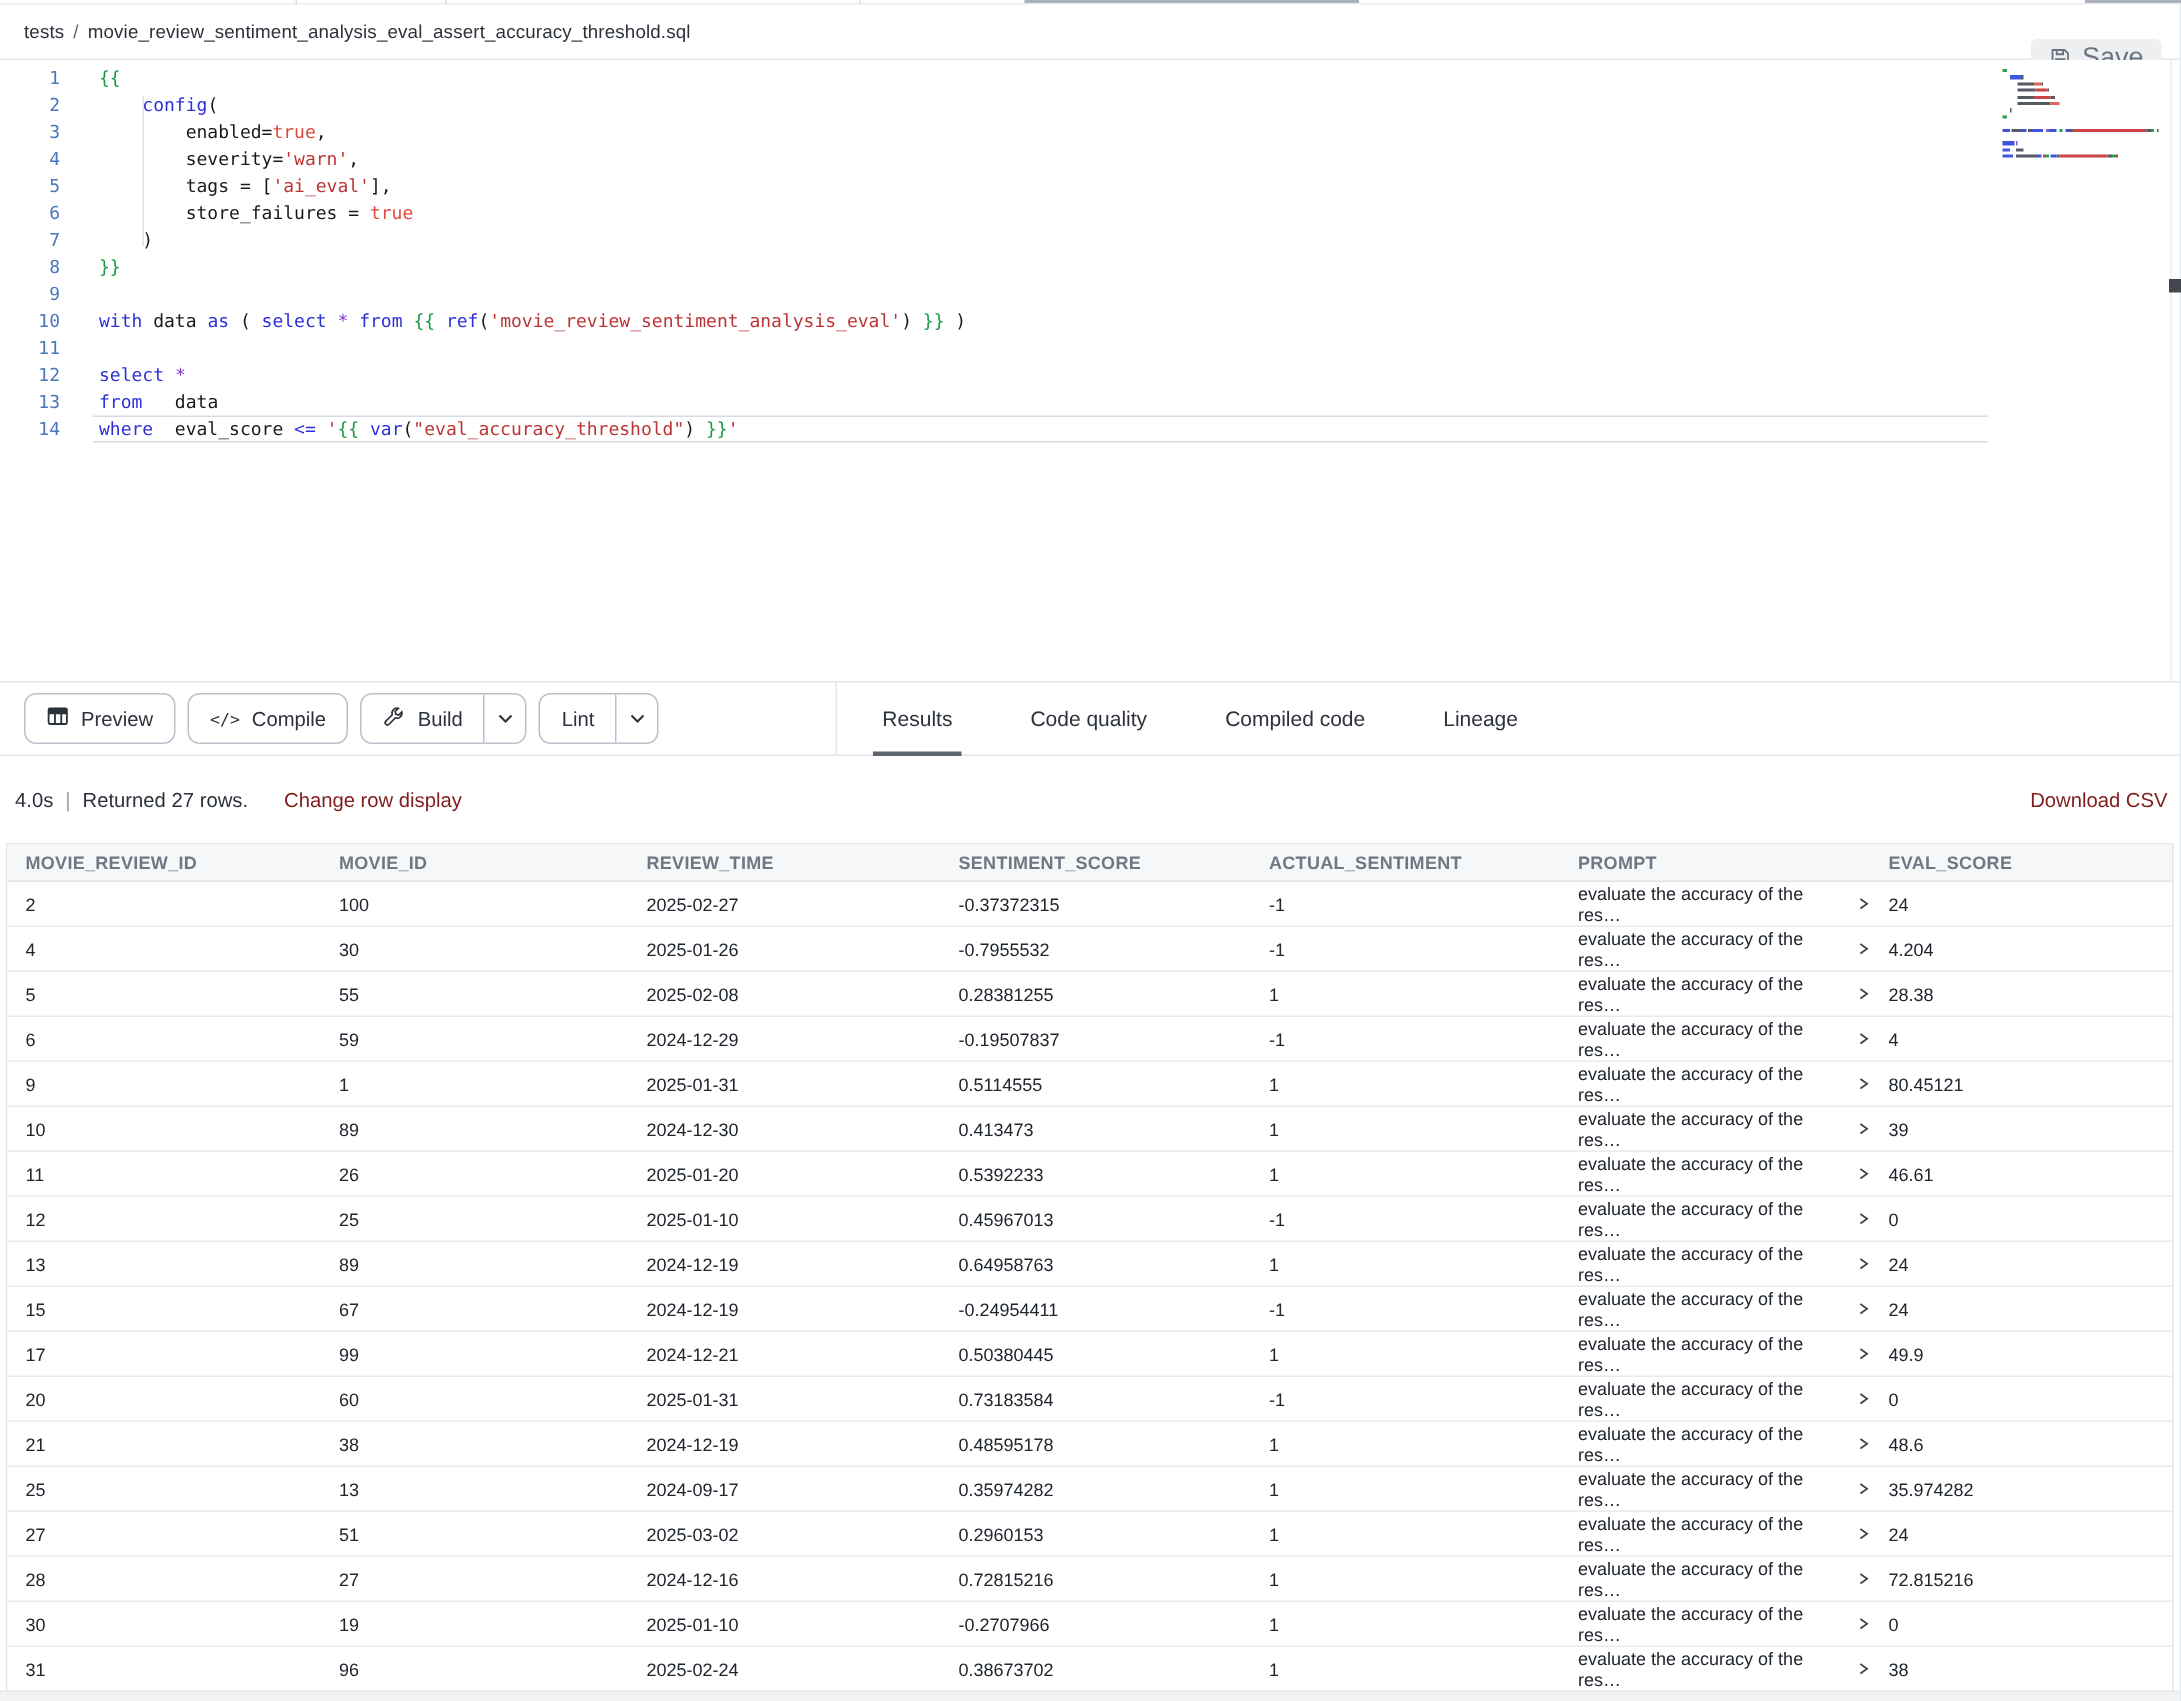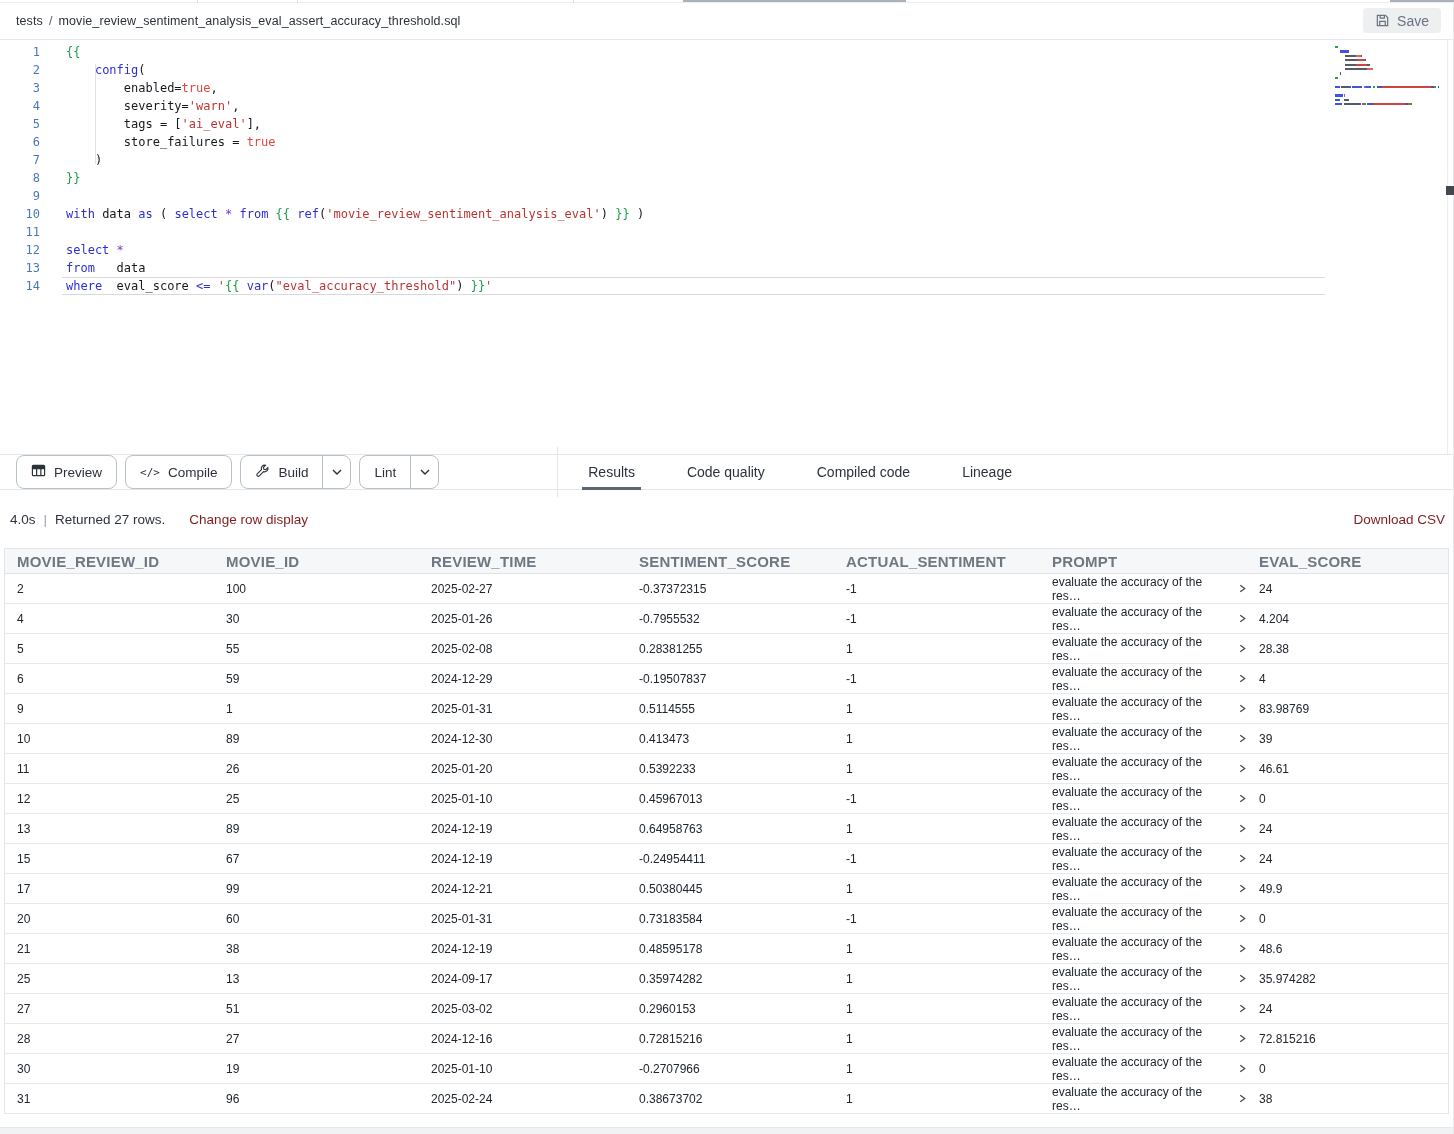--- a/index.html
+++ b/index.html
@@ -13,23 +13,23 @@
   .top-strip .seg { position:absolute; top:0; height:2px; background:#aab1ba; }
   .top-strip .seg1 { left:683px; width:223px; }
   .top-strip .seg2 { left:1390px; width:64px; }
   .top-strip .tick { position:absolute; top:0; height:3px; width:1px; background:#dcdfe3; }
 
   
   .breadcrumb-bar { position:relative; height:37px; border-bottom:1px solid #e6e9ec;
     display:flex; align-items:center; padding:0 16px; }
   .breadcrumb { font-size:12.5px; color:#2c323c; letter-spacing:.1px; }
   .breadcrumb .sep { margin:0 6px; color:#5a626d; }
-  .save-btn { position:absolute; right:12px; top:5px; height:25px; padding:0 12px;
+  .save-btn { position:absolute; right:12px; top:23px; height:25px; padding:0 12px;
     background:#edeff1; border:none; border-radius:4px; color:#6a7380;
-    font-family:"Liberation Sans",sans-serif; font-size:14px; display:flex;
+    font-family:"Liberation Sans",sans-serif; font-size:18px; display:flex;
     align-items:center; gap:7px; cursor:pointer; }
   .save-btn svg { display:block; }
 
   
   .editor { position:relative; height:414px; background:#fff;
     font-family:"DejaVu Sans Mono", monospace; font-size:12px; }
   .code-lines { padding-top:3px; }
   .line { position:relative; height:18px; line-height:18px; display:flex; white-space:pre; }
   .lnum { width:40px; text-align:right; color:#4a77bb; flex:0 0 40px; }
   .lcode { padding-left:26px; color:#16181d; }
@@ -45,21 +45,21 @@
 
   .minimap { position:absolute; left:1335px; top:6px; width:110px; }
   .mm-line { height:4.4px; display:flex; }
   .mm-line i { height:2.3px; display:block; }
   .mm-g{background:#2aa14d;} .mm-k{background:#4054e0;} .mm-s{background:#cc4444;}
   .mm-b{background:#e0635c;} .mm-p{background:#565b63;} .mm-o{background:#8a5cd0;}
   .mm-sep { position:absolute; left:1447px; top:0; bottom:0; width:1px; background:#ecedef; }
   .scroll-mark { position:absolute; left:1446px; top:146px; width:8px; height:9px; background:#42464d; }
 
   
-  .action-bar { position:relative; height:36px; border-top:1px solid #e3e6e9;
+  .action-bar { position:relative; height:50px; border-top:1px solid #e3e6e9;
     border-bottom:1px solid #e3e6e9; display:flex; align-items:center; }
   .btn-group { display:flex; gap:8px; padding-left:16px; align-items:center; }
   .tb-btn { height:34px; display:flex; align-items:center; background:#fff;
     border:1px solid #b9c1cb; border-radius:8px; color:#2c323c; font-size:13.5px;
     font-family:"Liberation Sans",sans-serif; cursor:pointer; overflow:hidden; padding:0; }
   .tb-btn .main { display:flex; align-items:center; gap:8px; padding:0 14px; height:100%; }
   .tb-btn .chev { display:flex; align-items:center; justify-content:center; width:28px;
     height:100%; border-left:1px solid #b9c1cb; cursor:pointer; }
   .code-glyph { font-family:"DejaVu Sans Mono",monospace; font-size:11px; color:#2c323c; }
   .vsep { width:1px; height:50px; background:#e3e6e9; margin-left:118px; }
@@ -75,21 +75,21 @@
     padding:0 10px; font-size:13.5px; color:#2c323c; }
   .status-bar .pipe { margin:0 8px; color:#9aa1aa; }
   .link { color:#7f1d1d; cursor:pointer; text-decoration:none; font-size:13.5px; }
   .change-link { margin-left:24px; }
   .download-link { position:absolute; right:8px; }
 
   
   .table-wrap { margin:0 4px; border:1px solid #e2e5e9; border-bottom:none; }
   .trow { display:grid; grid-template-columns:209px 205px 208px 207px 206px 207px 1fr; }
   .thead .trow { height:25px; background:#f6f7f8; border-bottom:1px solid #dfe3e7; }
-  .th { font-size:15px; font-weight:bold; color:#6e7883; letter-spacing:.2px;
+  .th { font-size:12px; font-weight:bold; color:#6e7883; letter-spacing:.2px;
     padding-left:12px; display:flex; align-items:center; }
   .tbody .trow { height:30px; border-bottom:1px solid #e7eaed; background:#fff; }
   .td { font-size:12px; color:#20262e; padding-left:12px; display:flex; align-items:center; }
   .td.prompt-cell { gap:6px; cursor:pointer; }
   .prompt-cell svg { flex:0 0 auto; margin-left:2px; }
 
   
   .hscroll { position:absolute; left:0; right:0; bottom:0; height:7px; background:#f1f2f4;
     border-top:1px solid #e6e9ec; }
 </style>
@@ -367,21 +367,21 @@
           <div class="td">1</div>
           <div class="td">2025-01-31</div>
           <div class="td">0.5114555</div>
           <div class="td">1</div>
           <div class="td prompt-cell">
             <span>evaluate the accuracy of the res…</span>
             <span><svg width="9" height="9" viewBox="0 0 10 10" fill="none" stroke="#3c434c" stroke-width="1.3">
                 <path d="M2.5 1.5L7.5 5l-5 3.5"></path>
               </svg></span>
           </div>
-          <div class="td">83.98769</div>
+          <div class="td">80.45121</div>
         </div>
         <div class="trow">
           <div class="td">10</div>
           <div class="td">89</div>
           <div class="td">2024-12-30</div>
           <div class="td">0.413473</div>
           <div class="td">1</div>
           <div class="td prompt-cell">
             <span>evaluate the accuracy of the res…</span>
             <span><svg width="9" height="9" viewBox="0 0 10 10" fill="none" stroke="#3c434c" stroke-width="1.3">

